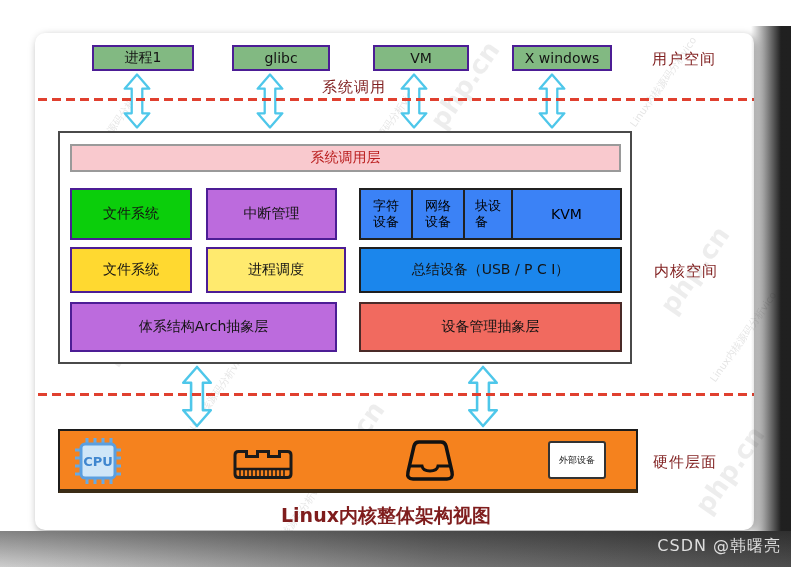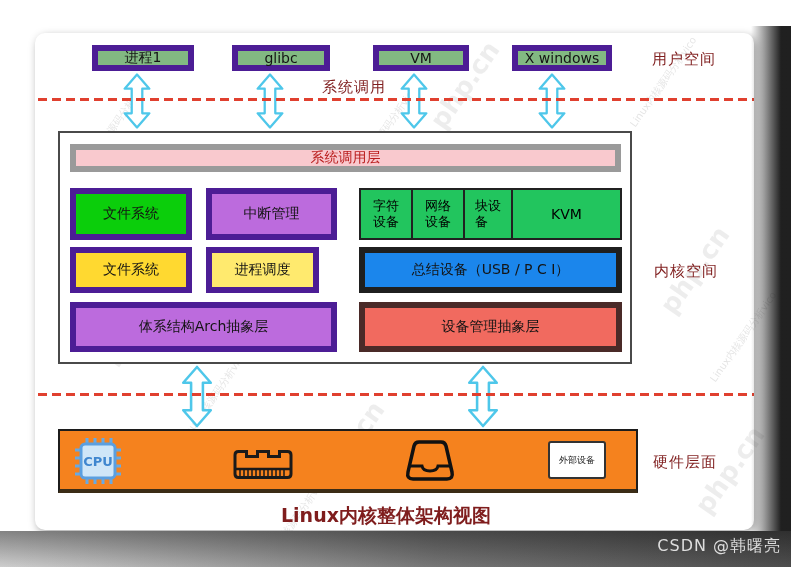--- a/index.html
+++ b/index.html
@@ -3,26 +3,26 @@
 <meta charset="utf-8">
 <style>
   * { margin:0; padding:0; box-sizing:border-box; }
   html,body { background:#fff; }
   body { font-family:"DejaVu Sans","Liberation Sans",sans-serif; }
   .stage { position:relative; width:791px; height:567px; overflow:hidden; background:#fff; }
   .card { position:absolute; left:35px; top:33px; width:719px; height:497px;
           background:#fff; border-radius:10px; box-shadow:2px 3px 9px rgba(0,0,0,.35); }
   .abs { position:absolute; }
   .box { position:absolute; display:flex; align-items:center; justify-content:center;
-         border:6px solid #4c1d95; color:#141414; font-size:14px; text-align:center; }
+         border:2px solid #4c1d95; color:#141414; font-size:14px; text-align:center; }
   .greenbox { background:#82b982; }
   .pinkbar  { background:#f9c9ce; border-color:#9a9a9a; color:#b91c1c; }
   .membox   { background:#0bce0b; }
   .purplebox{ background:#bc6bdd; }
-  .cyancell { background:#22c55e; border:2px solid #212121; display:flex; align-items:center;
+  .cyancell { background:#3b82f6; border:2px solid #212121; display:flex; align-items:center;
               justify-content:center; font-size:13px; line-height:1.2; white-space:pre-line; }
   .yellow1  { background:#ffd930; }
   .yellow2  { background:#ffea6e; }
   .bluebox  { background:#1b86ec; border-color:#1f1f1f; }
   .salmonbox{ background:#f16a5f; border-color:#4a2a28; }
   .kernelframe { position:absolute; background:#fff; border:2px solid #4a4a4a; }
   .orangebar { position:absolute; background:#f5821e; border:2px solid #1c1c1c; border-bottom:4px solid #3b2c16; }
   .redlabel { position:absolute; color:#7f1d1d; font-size:15px; font-weight:normal; letter-spacing:1px; white-space:nowrap; }
   .dash { position:absolute; height:3px;
           background:repeating-linear-gradient(to right,#e0402f 0 9px,transparent 9px 14px); }
@@ -93,21 +93,21 @@
     <div class="cyancell" style="width:54px; height:52px;">字符
 设备</div>
     <div class="cyancell" style="width:54px; height:52px; margin-left:-2px;">网络
 设备</div>
     <div class="cyancell" style="width:50px; height:52px; margin-left:-2px;">块设
 备</div>
     <div class="cyancell" style="flex:1; height:52px; margin-left:-2px; font-size:14px;">KVM</div>
   </div>
 
   <div class="box yellow1" style="left:70px;  top:247px; width:122px; height:46px;">文件系统</div>
-  <div class="box yellow2" style="left:206px; top:247px; width:113px; height:46px;">进程调度</div>
+  <div class="box yellow2" style="left:206px; top:247px; width:140px; height:46px;">进程调度</div>
   <div class="box bluebox" style="left:359px; top:247px; width:263px; height:46px;">总结设备（USB / P C I）</div>
 
   <div class="box purplebox" style="left:70px;  top:302px; width:267px; height:50px;">体系结构Arch抽象层</div>
   <div class="box salmonbox" style="left:359px; top:302px; width:263px; height:50px;">设备管理抽象层</div>
 
   <div class="redlabel" style="left:654px; top:262px;">内核空间</div>
 
   <svg class="varrow" style="left:180px; top:365px;" width="34" height="63" viewBox="0 0 34 64">
       <polygon points="17,2 31,18 23,18 23,46 31,46 17,62 3,46 11,46 11,18 3,18" fill="#fff" stroke="#4ec7ea" stroke-width="2.6" stroke-linejoin="round"></polygon>
     </svg>

